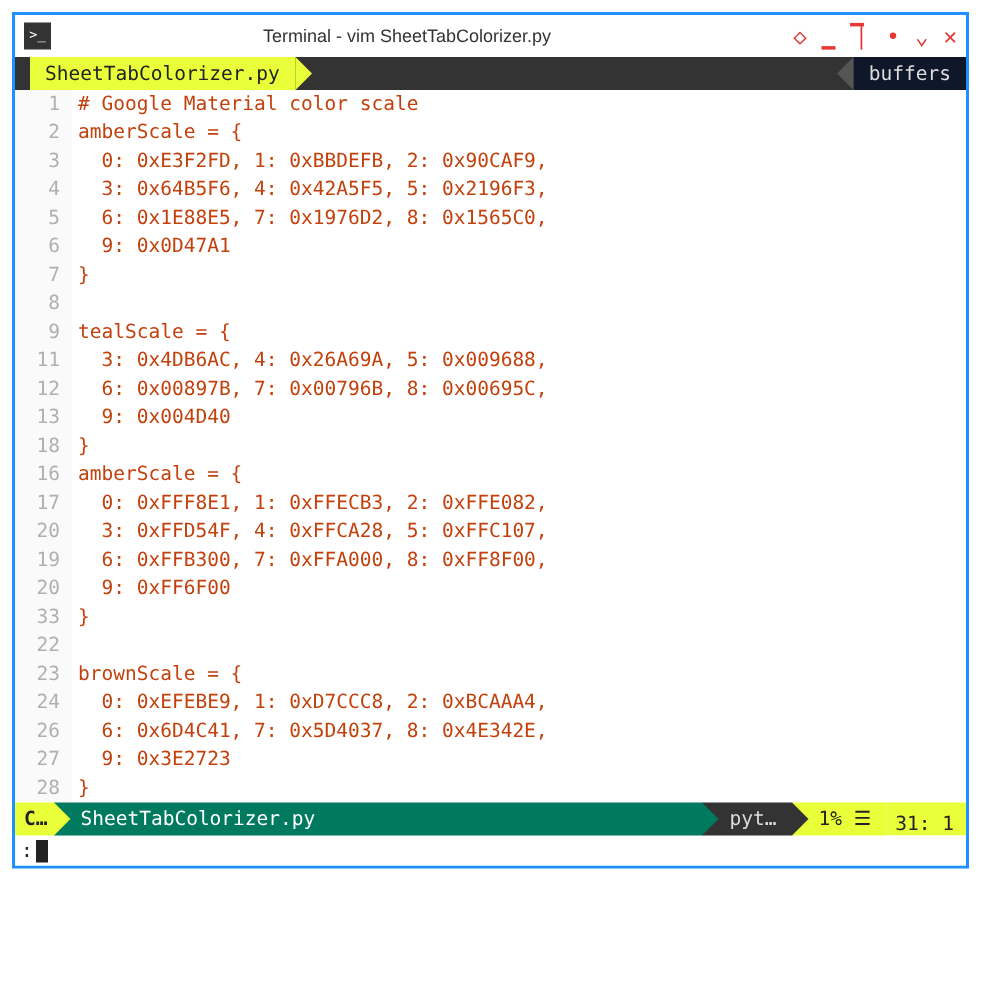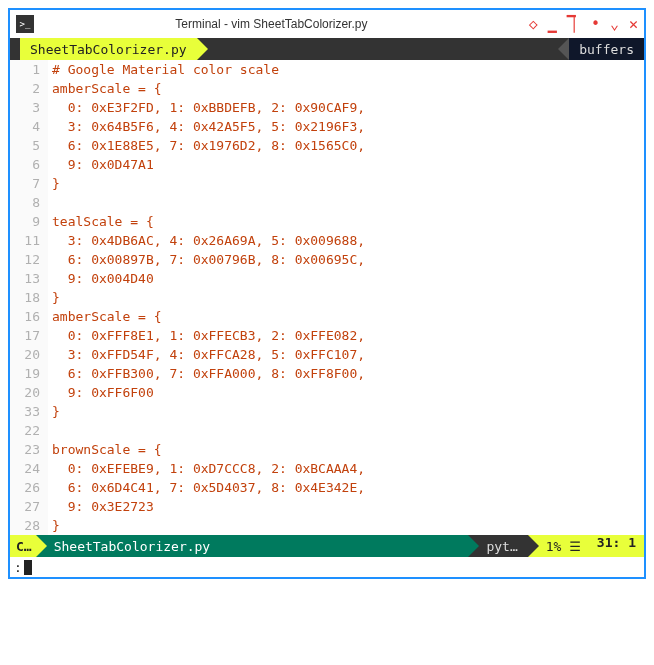--- a/index.html
+++ b/index.html
@@ -185,22 +185,22 @@
     top: 0;
     border-top: 11px solid transparent;
     border-bottom: 11px solid transparent;
     border-left: 11px solid #333;
   }
   .st-pos {
     background: #e8ff3a;
     color: #222;
     padding: 0 8px 0 6px;
     display: flex;
-    align-items: flex-start;
-    font-weight: bold;
+    align-items: flex-end;
+    font-weight: normal;
   }
   .cmdline {
     height: 20px;
     background: #fff;
     color: #222;
     display: flex;
     align-items: center;
     padding-left: 4px;
   }
   .cursor {

